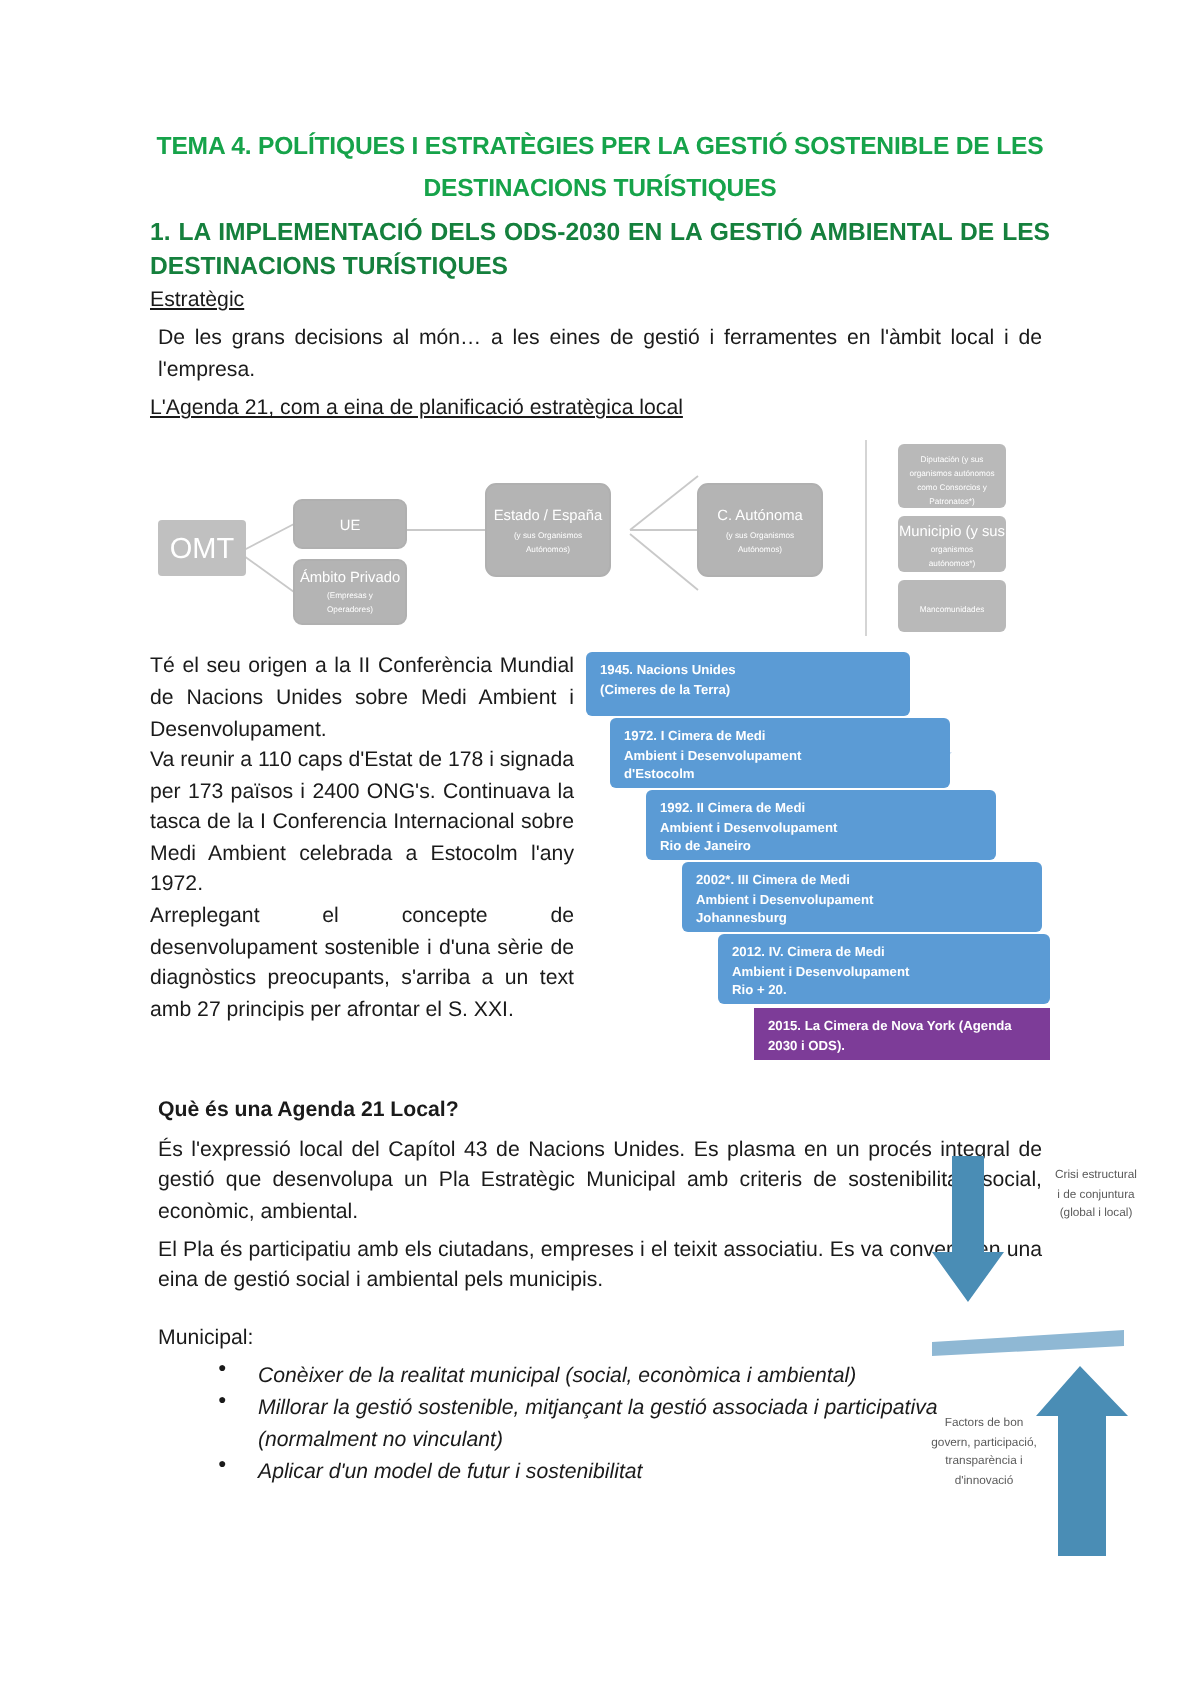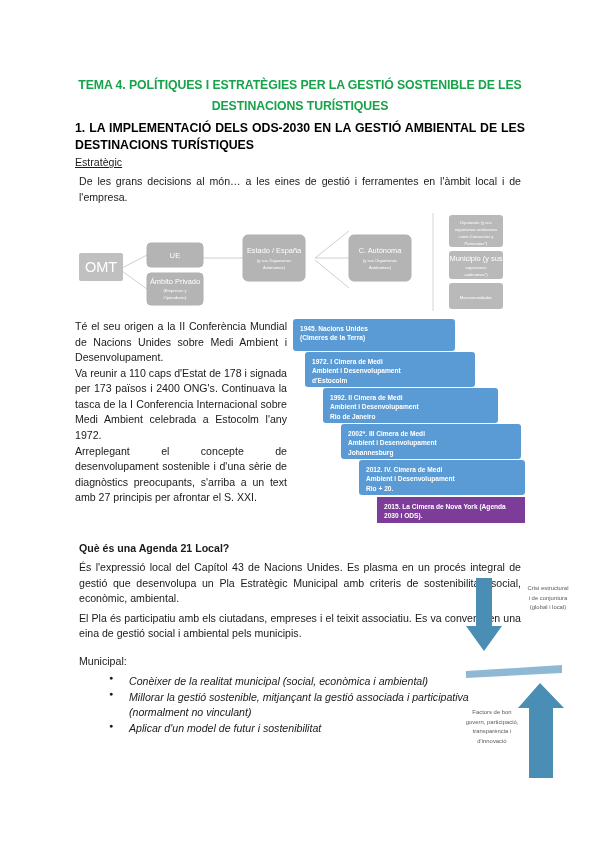--- a/index.html
+++ b/index.html
@@ -14,42 +14,42 @@
   .page {
     position: relative;
     width: 599px;
     height: 848px;
     background: #ffffff;
     overflow: hidden;
   }
   .content {
     position: absolute;
     left: 75px;
-    top: 76px;
+    top: 64px;
     width: 450px;
   }
 
   
   .doc-title {
     color: #16a34a;
     font-weight: bold;
     font-size: 12.3px;
     line-height: 1.55;
     text-align: center;
     letter-spacing: -0.1px;
     margin: 0 0 2px 0;
   }
   .section-title {
     font-weight: bold;
     font-size: 12.3px;
     line-height: 1.38;
     text-align: justify;
     text-align-last: left;
     margin: 4px 0 1px 0;
-    color: #000000;
+    color: #15803d;
   }
   .underlined {
     text-decoration: underline;
     font-size: 10.6px;
     line-height: 1.45;
     margin: 0;
   }
   .para {
     font-size: 10.6px;
     line-height: 1.45;
@@ -185,20 +185,21 @@
 <div class="page">
   <div class="content">
 
     <div class="doc-title">TEMA 4. POLÍTIQUES I ESTRATÈGIES PER LA GESTIÓ SOSTENIBLE DE LES</div>
     <div class="doc-title">DESTINACIONS TURÍSTIQUES</div>
 
     <div class="section-title">1. LA IMPLEMENTACIÓ DELS ODS-2030 EN LA GESTIÓ AMBIENTAL DE LES DESTINACIONS TURÍSTIQUES</div>
 
     <div class="underlined">Estratègic</div>
     <div class="para">De les grans decisions al món… a les eines de gestió i ferramentes en l'àmbit local i de l'empresa.</div>
+    <div class="underlined">L'Agenda 21, com a eina de planificació estratègica local</div>
 
     <div class="omt-diagram">
       <svg width="450" height="100" viewBox="0 0 450 100" xmlns="http://www.w3.org/2000/svg">
 
         <g>
           <path class="connector" d="M47,55 L72,42"></path>
           <path class="connector" d="M47,58 L72,76"></path>
           <path class="connector" d="M128,45 L168,45"></path>
           <path class="connector" d="M240,45 L274,45"></path>
           <path class="connector" d="M240,45 L274,18"></path>

